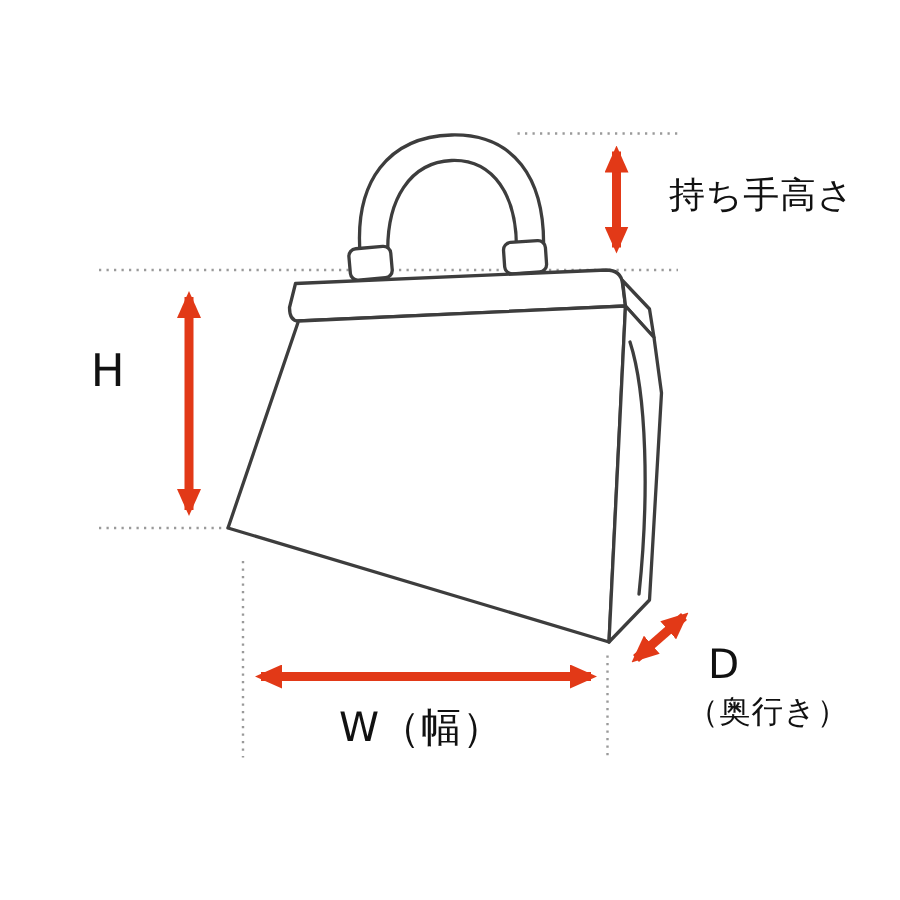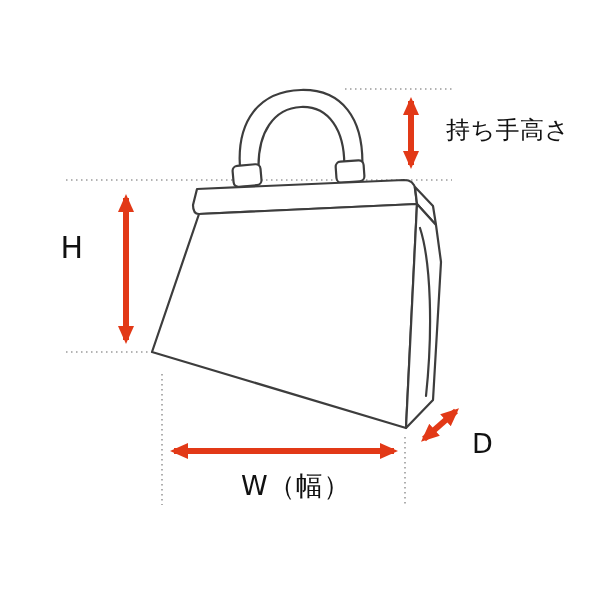--- a/index.html
+++ b/index.html
@@ -10,21 +10,21 @@
     font-family: "DejaVu Sans", "Liberation Sans", sans-serif;
     color: var(--text, #111111);
   }
   .stage { position: relative; width: 600px; height: 600px; overflow: hidden; }
   .stage svg { position: absolute; left: 0; top: 0; }
   .label { position: absolute; line-height: 1.2; white-space: nowrap; font-weight: 500; letter-spacing: 0.5px; }
   .label-handle-height { left: 446px; top: 116px; font-size: 24px; }
   .label-height { left: 14px; top: 230px; width: 116px; text-align: center; }
   .label-height .letter { font-size: 30px; display: block; }
   .label-height .paren  { font-size: 22px; display: block; margin-top: 2px; }
-  .label-width { left: 241px; top: 470px; font-size: 27px; }
+  .label-width { left: 226px; top: 470px; font-size: 27px; }
   .label-depth { left: 458px; top: 428px; }
   .label-depth .letter { font-size: 27px; display: block; margin-left: 14px; }
   .label-depth .paren  { font-size: 21px; display: block; margin-top: 2px; }
   .guide { stroke: var(--guide, #9a9a9a); stroke-width: 1.6; stroke-dasharray: 1.5 3.5; fill: none; }
   .bagline { stroke: var(--outline, #3d3d3d); stroke-width: 2.2; stroke-linejoin: round; stroke-linecap: round; }
   .arrow { stroke: var(--arrow, #e23917); stroke-width: 6; fill: none; }
 </style>
 </head>
 <body>
 
@@ -73,15 +73,16 @@
   <div class="label label-handle-height">持ち手高さ</div>
 
   <div class="label label-height">
     <span class="letter">H</span>
   </div>
 
   <div class="label label-width">W（幅）</div>
 
   <div class="label label-depth">
     <span class="letter">D</span>
+    <span class="paren">（奥行き）</span>
   </div>
 
 </div>
 
 </body></html>

